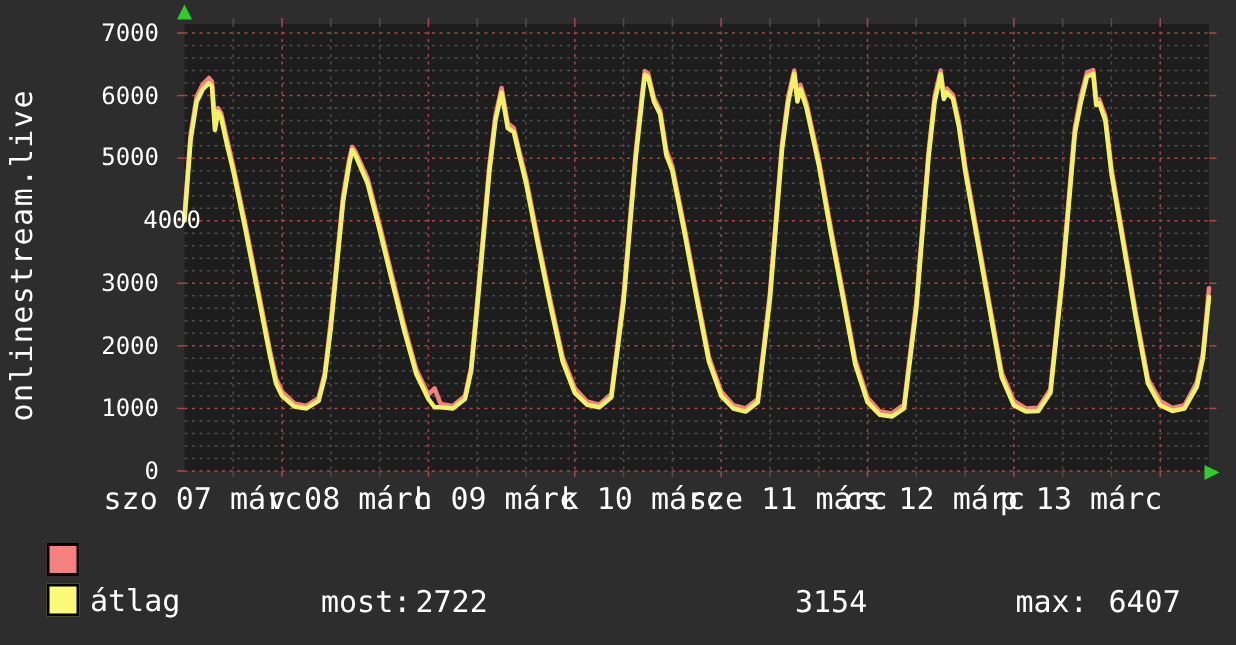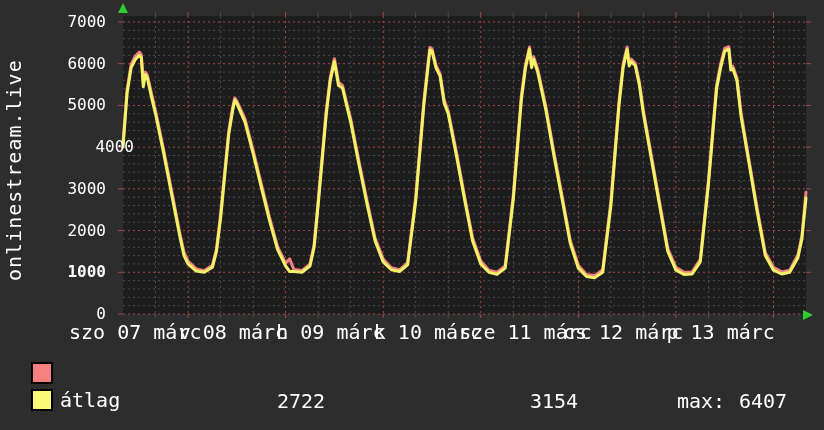--- a/index.html
+++ b/index.html
@@ -152,21 +152,21 @@
       <line x1="773.4761904761905" y1="12" x2="773.4761904761905" y2="16" stroke="#a84848" stroke-width="1"></line>
       <line x1="773.4761904761905" y1="314" x2="773.4761904761905" y2="318" stroke="#a84848" stroke-width="1"></line>
       <polyline points="123.0,143.0 127.1,89.6 131.1,64.5 135.2,56.2 139.3,52.0 141.3,54.5 143.3,82.1 145.4,72.1 147.4,75.4 151.5,93.7 155.5,110.9 163.7,150.1 171.8,191.8 179.9,233.5 184.0,252.3 188.0,261.0 196.2,268.9 204.3,270.6 212.4,265.2 216.5,248.9 220.6,213.9 228.7,131.3 232.8,106.3 234.8,97.9 236.8,100.8 245.0,118.8 253.1,150.1 261.2,183.4 269.4,216.8 277.5,246.4 285.6,263.1 289.7,258.9 293.8,269.4 301.9,270.6 310.0,263.9 314.1,244.8 318.1,201.4 326.3,110.0 330.3,77.1 334.4,58.7 338.5,82.1 342.5,85.4 346.6,102.5 350.7,118.8 358.8,160.5 366.9,200.1 375.1,238.1 383.2,258.9 391.3,267.7 399.5,269.8 407.6,262.7 415.7,197.2 423.8,101.7 427.9,64.1 429.9,47.4 432.0,48.7 436.0,65.4 440.1,73.7 444.2,100.0 448.2,110.9 456.4,152.1 464.5,195.9 472.6,238.1 480.8,261.0 488.9,270.2 497.0,272.3 505.2,266.0 513.3,195.1 521.4,95.4 525.5,64.5 529.5,47.0 531.6,64.5 533.6,56.6 537.7,69.1 545.8,106.3 553.9,152.1 562.1,195.9 570.2,240.2 578.3,265.2 586.5,274.4 594.6,275.6 602.7,269.8 610.9,201.4 619.0,101.7 623.1,64.1 627.1,47.0 629.2,63.3 631.2,59.1 635.3,63.3 639.3,81.7 643.4,110.4 651.5,156.3 659.6,202.2 667.8,248.5 675.9,267.3 684.0,272.3 692.2,271.9 700.3,259.4 708.4,180.5 716.6,85.0 720.6,64.1 724.7,48.3 728.8,46.7 730.8,65.8 732.8,66.2 736.9,77.5 741.0,112.5 749.1,160.5 757.2,208.5 765.3,252.7 773.5,267.3 781.6,271.9 789.7,270.2 797.9,254.8 801.9,236.0 806.0,192.2" fill="none" stroke="#f28080" stroke-width="3" stroke-linejoin="round" stroke-linecap="round"></polyline>
       <polyline points="123.0,147.1 127.1,92.9 131.1,67.9 135.2,59.5 139.3,55.4 141.3,57.5 143.3,86.7 145.4,74.4 147.4,78.3 151.5,97.1 155.5,113.8 163.7,153.4 171.8,195.1 179.9,236.8 184.0,255.6 188.0,263.9 196.2,271.0 204.3,272.3 212.4,267.3 216.5,251.4 220.6,218.1 228.7,134.6 232.8,109.6 234.8,100.0 236.8,103.3 245.0,122.1 253.1,153.4 261.2,186.8 269.4,220.1 277.5,249.3 285.6,266.0 289.7,271.5 293.8,271.5 301.9,272.3 310.0,266.0 314.1,247.3 318.1,205.5 326.3,113.8 330.3,80.4 334.4,61.6 338.5,85.4 342.5,87.9 346.6,105.4 350.7,122.1 358.8,163.8 366.9,203.5 375.1,241.0 383.2,261.9 391.3,269.8 399.5,271.5 407.6,264.8 415.7,201.4 423.8,105.4 427.9,67.9 429.9,49.9 432.0,51.2 436.0,67.9 440.1,76.2 444.2,103.3 448.2,113.8 456.4,155.5 464.5,199.3 472.6,241.0 480.8,263.9 488.9,272.3 497.0,274.4 505.2,268.1 513.3,199.3 521.4,99.2 525.5,67.9 529.5,49.1 531.6,67.7 533.6,59.3 537.7,72.1 545.8,109.6 553.9,155.5 562.1,199.3 570.2,243.1 578.3,268.1 586.5,276.5 594.6,277.7 602.7,272.3 610.9,205.5 619.0,105.4 623.1,67.9 627.1,49.5 629.2,66.0 631.2,61.6 635.3,65.8 639.3,84.6 643.4,113.8 651.5,159.7 659.6,205.5 667.8,251.4 675.9,270.2 684.0,274.4 692.2,274.0 700.3,261.9 708.4,184.7 716.6,88.7 720.6,67.9 724.7,51.2 728.8,49.1 730.8,70.0 732.8,68.7 736.9,80.4 741.0,115.9 749.1,163.8 757.2,211.8 765.3,255.6 773.5,270.2 781.6,274.0 789.7,272.3 797.9,257.7 801.9,238.9 806.0,198.0" fill="none" stroke="#f2f266" stroke-width="3" stroke-linejoin="round" stroke-linecap="round"></polyline>
       <polygon points="123,3 118,13 128,13" fill="#2ecc2e"></polygon>
       <polygon points="813,315 803,310 803,320" fill="#2ecc2e"></polygon>
     </svg>
 
   <div id="ylabels">
       <div class="ylabel" style="top: 303px;">0</div>
-      <div class="ylabel" style="top: 261.286px; font-weight: bold;">1000</div>
+      <div class="ylabel" style="top: 261.286px;">1000</div>
       <div class="ylabel" style="top: 219.571px;">2000</div>
       <div class="ylabel" style="top: 177.857px;">3000</div>
       <div class="ylabel" style="top: 136.143px; padding-left: 28px;">4000</div>
       <div class="ylabel" style="top: 94.4286px;">5000</div>
       <div class="ylabel" style="top: 52.7143px;">6000</div>
       <div class="ylabel" style="top: 11px;">7000</div>
     </div>
   <div id="xlabels">
       <div class="xlabel" style="left: 135.262px;">szo 07 márc</div>
       <div class="xlabel" style="left: 232.833px;">v 08 márc</div>
@@ -175,20 +175,21 @@
       <div class="xlabel" style="left: 525.548px;">sze 11 márc</div>
       <div class="xlabel" style="left: 623.119px;">cs 12 márc</div>
       <div class="xlabel" style="left: 720.69px;">p 13 márc</div>
     </div>
 
   <div class="swatch" style="left: 31px; top: 362px; background: rgb(245, 128, 128);"></div>
 
   <div class="swatch" style="left: 31px; top: 389px; background: rgb(250, 250, 120);"></div>
   <div class="ltext" style="left:60px;top:388px;">átlag</div>
 
+  <div class="ltext" style="left:214px;top:389px;">most:</div>
   <div class="ltext" style="left:277px;top:389px;">2722</div>
 
   <div class="ltext" style="left:530px;top:389px;">3154</div>
 
   <div class="ltext" style="left:677px;top:389px;">max:</div>
   <div class="ltext" style="left:739px;top:389px;">6407</div>
 
 </div>
 
 </body></html>

